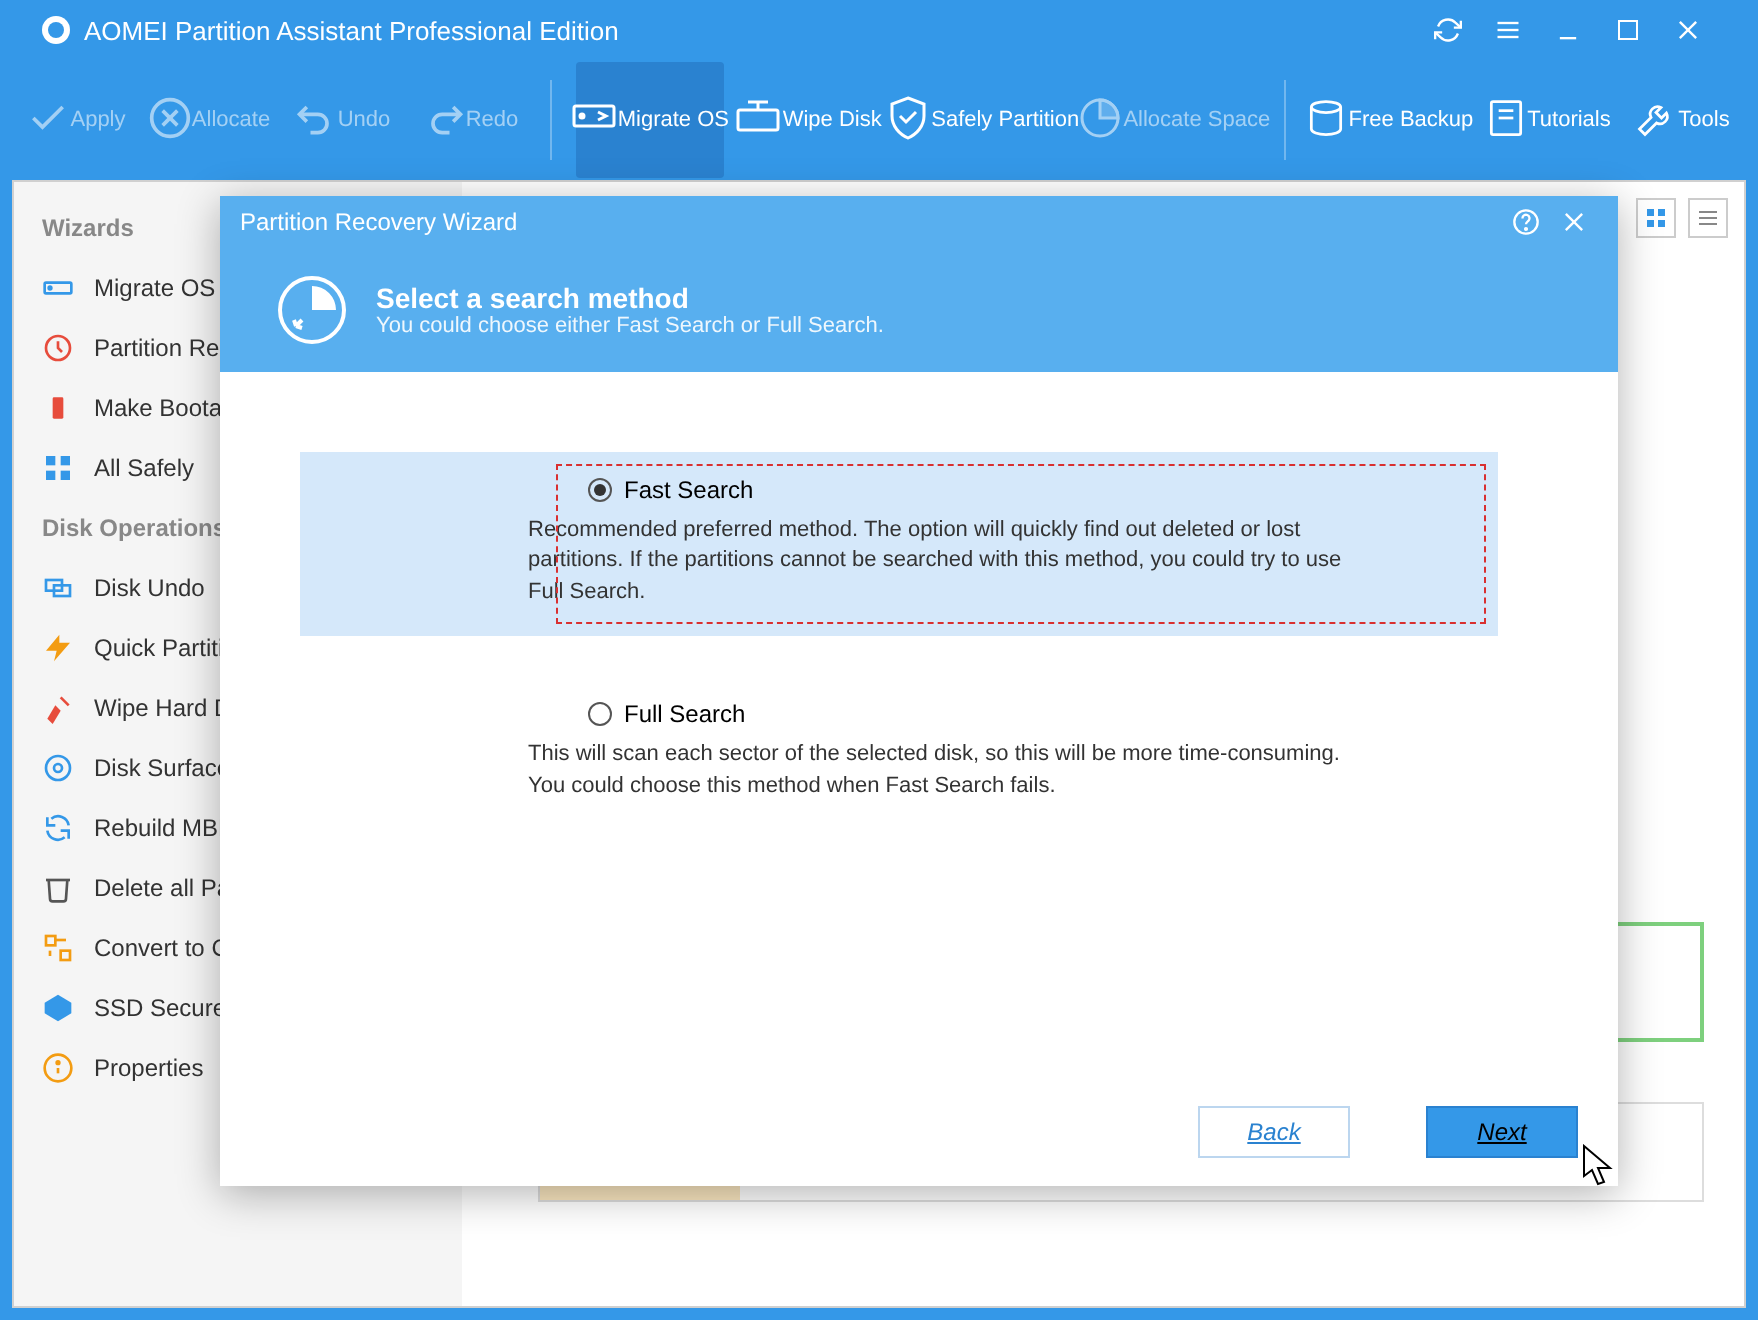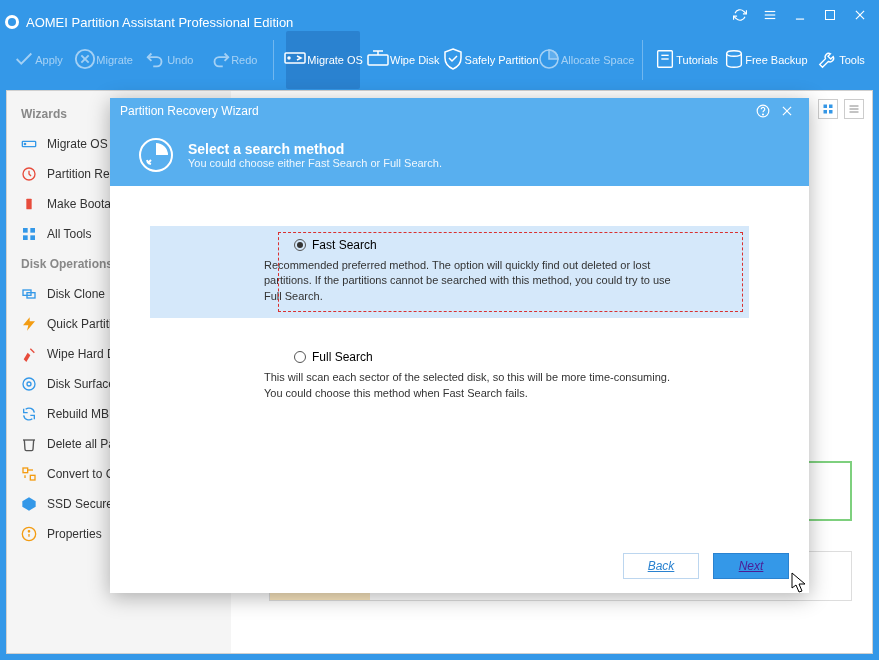--- a/index.html
+++ b/index.html
@@ -1,18 +1,18 @@
 <!DOCTYPE html>
 <html><head>
   <meta charset="utf-8">
   <style>
     * { margin: 0; padding: 0; box-sizing: border-box; font-family: "Segoe UI", Tahoma, sans-serif; }
     body { width: 879px; height: 660px; background: #3498e8; overflow: hidden; position: relative; }
     
-    .titlebar { height: 30px; display: flex; align-items: flex-end; padding: 0 4px; color: #fff; font-size: 13px; }
+    .titlebar { height: 30px; display: flex; align-items: center; padding: 0 20px; color: #fff; font-size: 13px; }
     .titlebar-icon { width: 16px; height: 16px; margin-right: 6px; }
     .titlebar-spacer { flex: 1; }
     .titlebar-btn { width: 30px; height: 30px; display: flex; align-items: center; justify-content: center; cursor: pointer; }
     
     .toolbar { height: 60px; display: flex; align-items: center; padding: 0 10px; gap: 8px; }
     .tool-item { display: flex; flex-direction: row; align-items: center; justify-content: center; min-width: 56px; height: 58px; color: #fff; font-size: 11px; cursor: pointer; padding: 0 6px; }
     .tool-item.disabled { opacity: 0.55; cursor: default; }
     .tool-item.highlight { background: #2a82d0; border-radius: 2px; }
     .tool-icon { width: 24px; height: 24px; margin-bottom: 2px; display:flex; align-items:center; justify-content:center; }
     .tool-label { font-size: 11px; white-space: nowrap; }
@@ -49,21 +49,21 @@
     .option-box.plain { background: transparent; }
     .dashed-outline { position:absolute; top:6px; right:6px; left: 128px; bottom:6px; border: 1.5px dashed #d93030; pointer-events:none; }
     .radio-row { display:flex; align-items:center; gap:6px; font-size:12px; margin-left: 130px; margin-bottom:6px; }
     .radio-circle { width:12px; height:12px; border:1px solid #555; border-radius:50%; display:flex; align-items:center; justify-content:center; }
     .radio-circle.checked::after { content:""; width:6px; height:6px; background:#333; border-radius:50%; }
     .option-desc { font-size:11px; color:#333; margin-left: 100px; line-height:1.4; max-width: 420px; }
     
     .modal-footer { height: 54px; display:flex; align-items:center; justify-content:flex-end; padding:0 20px; gap: 14px; }
     .btn { min-width: 76px; height: 26px; font-size:12px; display:flex; align-items:center; justify-content:center; cursor:pointer; text-decoration:underline;font-style:italic; }
     .btn-secondary { background:#fff; border:1px solid #bcd6ef; color:#2a82d0; }
-    .btn-primary { background:#3498e8; border:1px solid #2a82d0; color:#4c1d95; }
+    .btn-primary { background:#3498e8; border:1px solid #2a82d0; color:#000000;margin-left:24px; }
     
     .cursor { position:absolute; top:572px; left:791px; z-index: 20; }
   </style>
 </head>
 <body>
 
 <div class="titlebar">
   <svg class="titlebar-icon" viewBox="0 0 16 16">
       <circle cx="8" cy="8" r="7" fill="#fff"></circle>
       <circle cx="8" cy="8" r="4" fill="#3498e8"></circle>
@@ -111,21 +111,21 @@
       <span class="tool-label">Apply</span>
     </div>
   <div class="tool-item disabled">
       <div class="tool-icon">
         <svg width="22" height="22" viewBox="0 0 24 24" fill="none" stroke="#fff" stroke-width="2">
           <circle cx="12" cy="12" r="10"></circle>
           <line x1="8" y1="8" x2="16" y2="16"></line>
           <line x1="16" y1="8" x2="8" y2="16"></line>
         </svg>
       </div>
-      <span class="tool-label">Migrate</span>
+      <span class="tool-label">Allocate</span>
     </div>
   <div class="tool-item disabled">
       <div class="tool-icon">
         <svg width="22" height="22" viewBox="0 0 24 24" fill="none" stroke="#fff" stroke-width="2">
           <path d="M3 10h10a5 5 0 015 5v0a5 5 0 01-5 5H9"></path>
           <polyline points="7 6 3 10 7 14"></polyline>
         </svg>
       </div>
       <span class="tool-label">Undo</span>
     </div>
@@ -174,35 +174,35 @@
           <circle cx="12" cy="12" r="9"></circle>
           <path d="M12 3 A9 9 0 0 1 21 12 L12 12 Z" fill="#fff" fill-opacity="0.4"></path>
         </svg>
       </div>
       <span class="tool-label">Allocate Space</span>
     </div>
   <div class="tool-sep"></div>
   <div class="tool-item">
       <div class="tool-icon">
         <svg width="22" height="22" viewBox="0 0 24 24" fill="none" stroke="#fff" stroke-width="1.5">
+          <ellipse cx="12" cy="6" rx="8" ry="3"></ellipse>
+          <path d="M4 6v12c0 1.7 3.6 3 8 3s8-1.3 8-3V6"></path>
+        </svg>
+      </div>
+      <span class="tool-label">Free Backup</span>
+    </div>
+  <div class="tool-item">
+      <div class="tool-icon">
+        <svg width="22" height="22" viewBox="0 0 24 24" fill="none" stroke="#fff" stroke-width="1.5">
           <rect x="4" y="3" width="16" height="18" rx="1"></rect>
           <line x1="8" y1="8" x2="16" y2="8"></line>
           <line x1="8" y1="12" x2="16" y2="12"></line>
         </svg>
       </div>
       <span class="tool-label">Tutorials</span>
-    </div>
-  <div class="tool-item">
-      <div class="tool-icon">
-        <svg width="22" height="22" viewBox="0 0 24 24" fill="none" stroke="#fff" stroke-width="1.5">
-          <ellipse cx="12" cy="6" rx="8" ry="3"></ellipse>
-          <path d="M4 6v12c0 1.7 3.6 3 8 3s8-1.3 8-3V6"></path>
-        </svg>
-      </div>
-      <span class="tool-label">Free Backup</span>
     </div>
   <div class="tool-item">
       <div class="tool-icon">
         <svg width="22" height="22" viewBox="0 0 24 24" fill="none" stroke="#fff" stroke-width="1.5">
           <path d="M14.7 6.3a4 4 0 00-5.4 5.4L3 18l3 3 6.3-6.3a4 4 0 005.4-5.4L15 12l-3-3 2.7-2.7z"></path>
         </svg>
       </div>
       <span class="tool-label">Tools</span>
     </div>
 </div>
@@ -238,32 +238,32 @@
       </div>
     <div class="sidebar-item">
         <span class="side-icon">
           <svg width="16" height="16" viewBox="0 0 24 24" fill="#3498e8">
             <rect x="3" y="3" width="7" height="7"></rect>
             <rect x="14" y="3" width="7" height="7"></rect>
             <rect x="3" y="14" width="7" height="7"></rect>
             <rect x="14" y="14" width="7" height="7"></rect>
           </svg>
         </span>
-        <span>All Tools</span>
+        <span>All Safely</span>
       </div>
 
     <div class="sidebar-section">Disk Operations</div>
     <div class="sidebar-item">
         <span class="side-icon">
           <svg width="16" height="16" viewBox="0 0 24 24" fill="none" stroke="#3498e8" stroke-width="2">
             <rect x="3" y="6" width="12" height="8"></rect>
             <rect x="9" y="10" width="12" height="8"></rect>
           </svg>
         </span>
-        <span>Disk Clone</span>
+        <span>Disk Undo</span>
       </div>
     <div class="sidebar-item">
         <span class="side-icon">
           <svg width="16" height="16" viewBox="0 0 24 24" fill="#f39c12">
             <polygon points="13 2 3 14 11 14 9 22 21 8 13 8"></polygon>
           </svg>
         </span>
         <span>Quick Partition</span>
       </div>
     <div class="sidebar-item">

